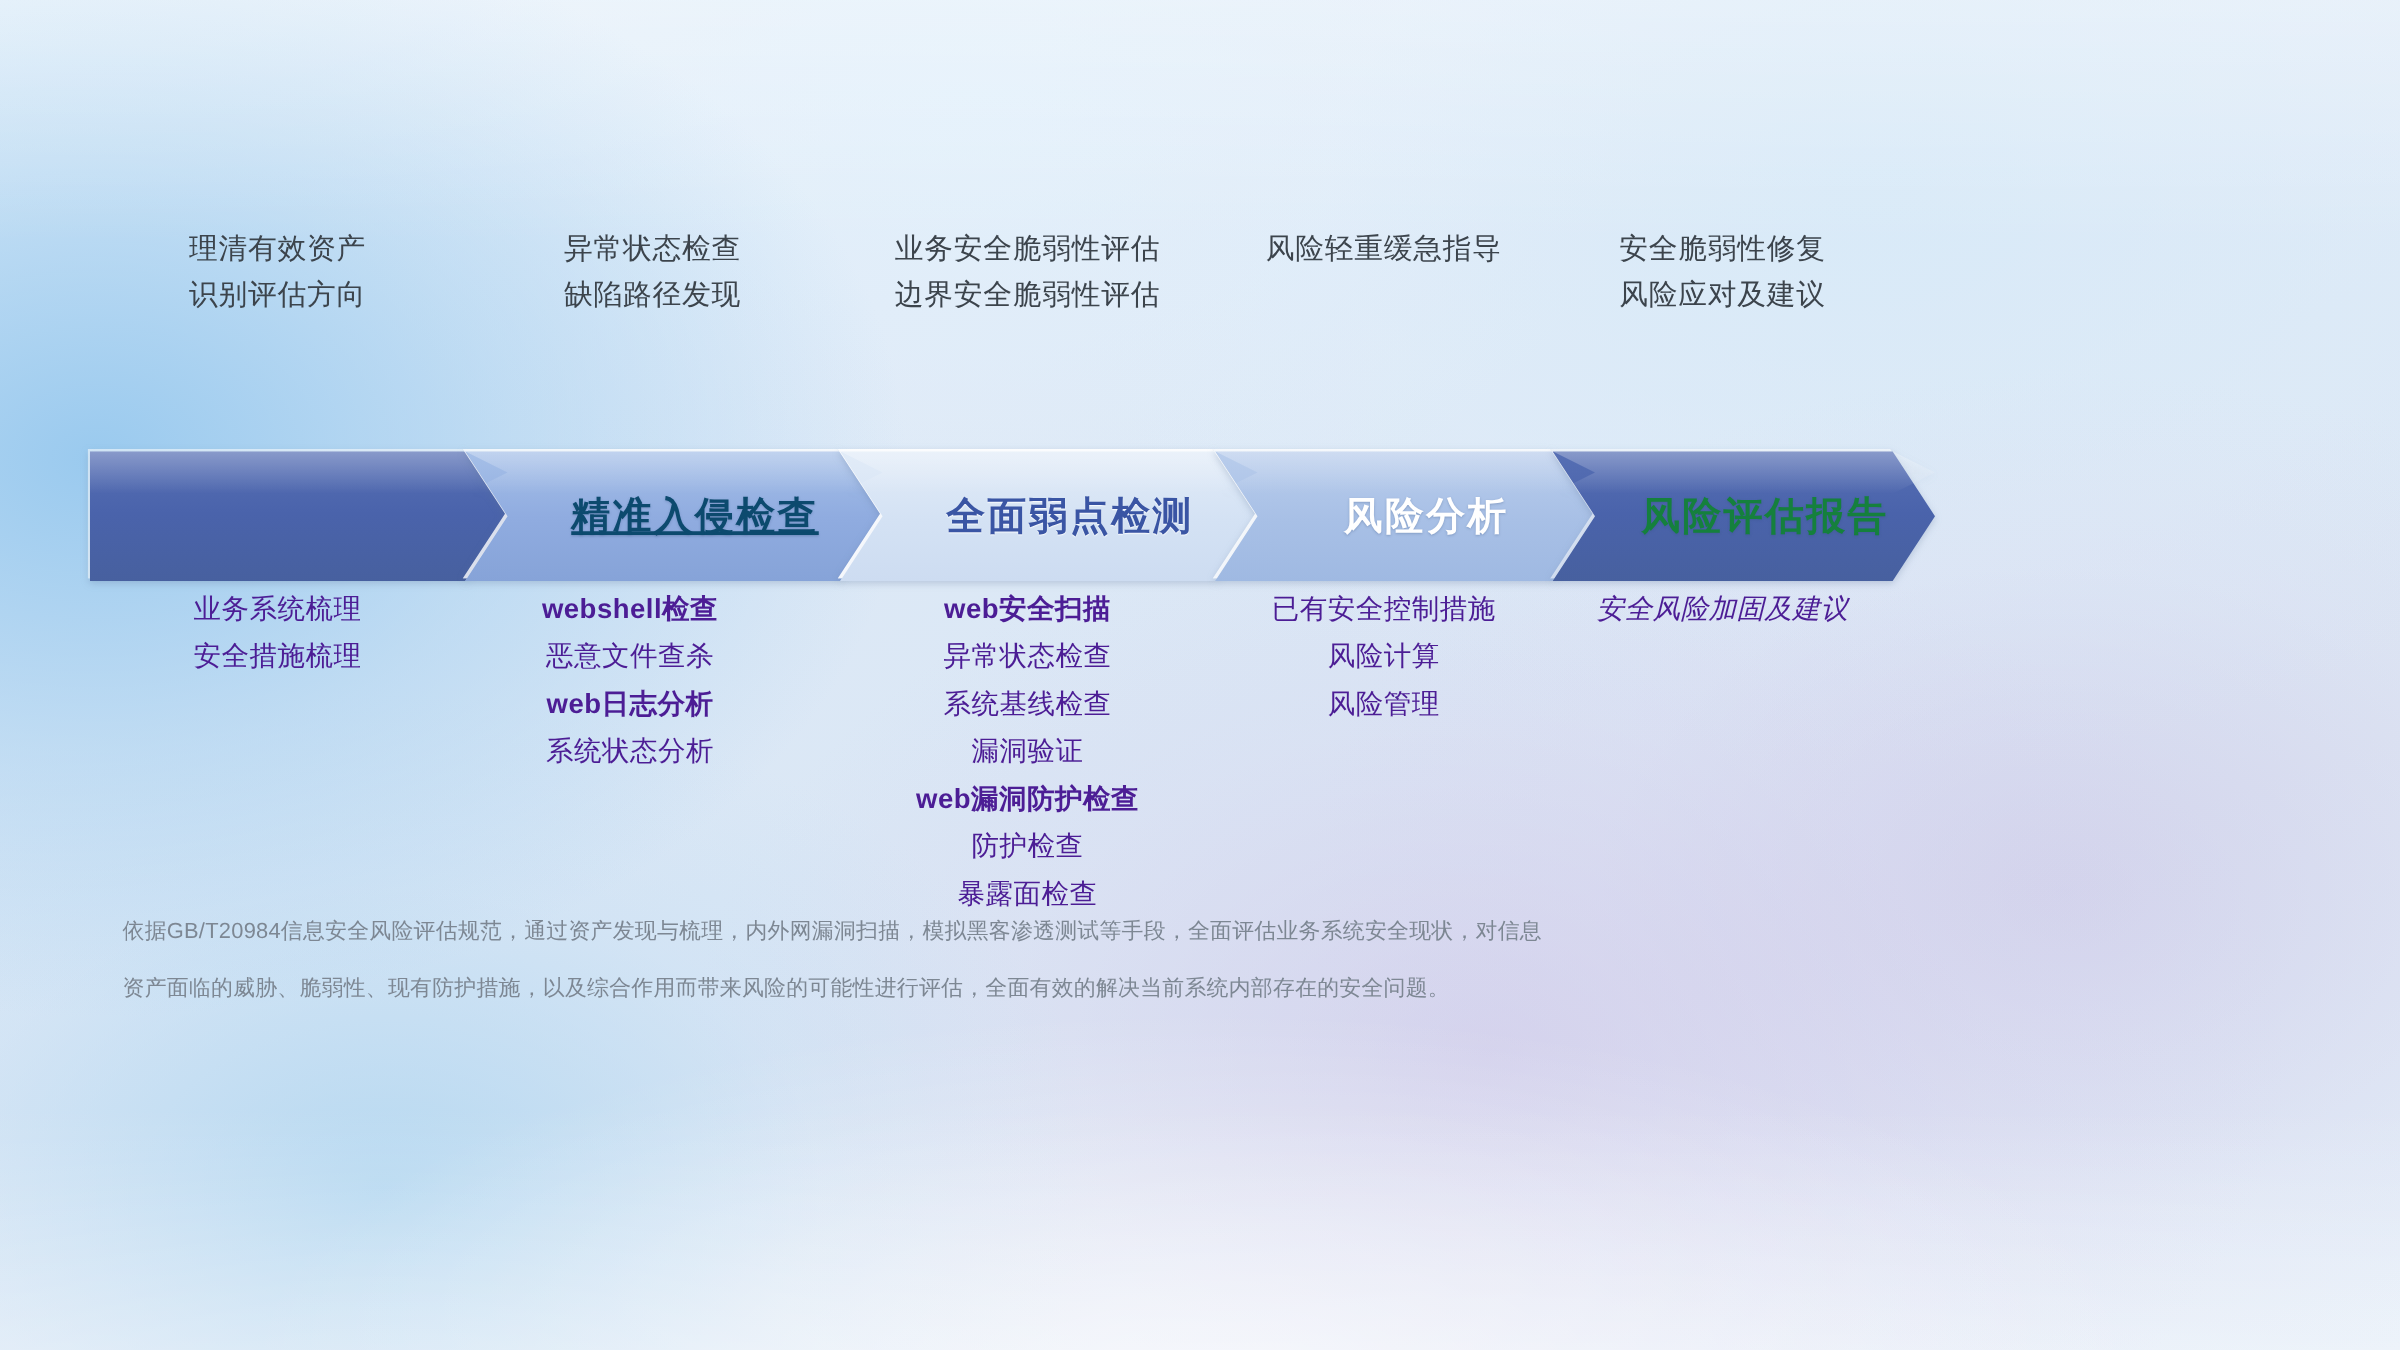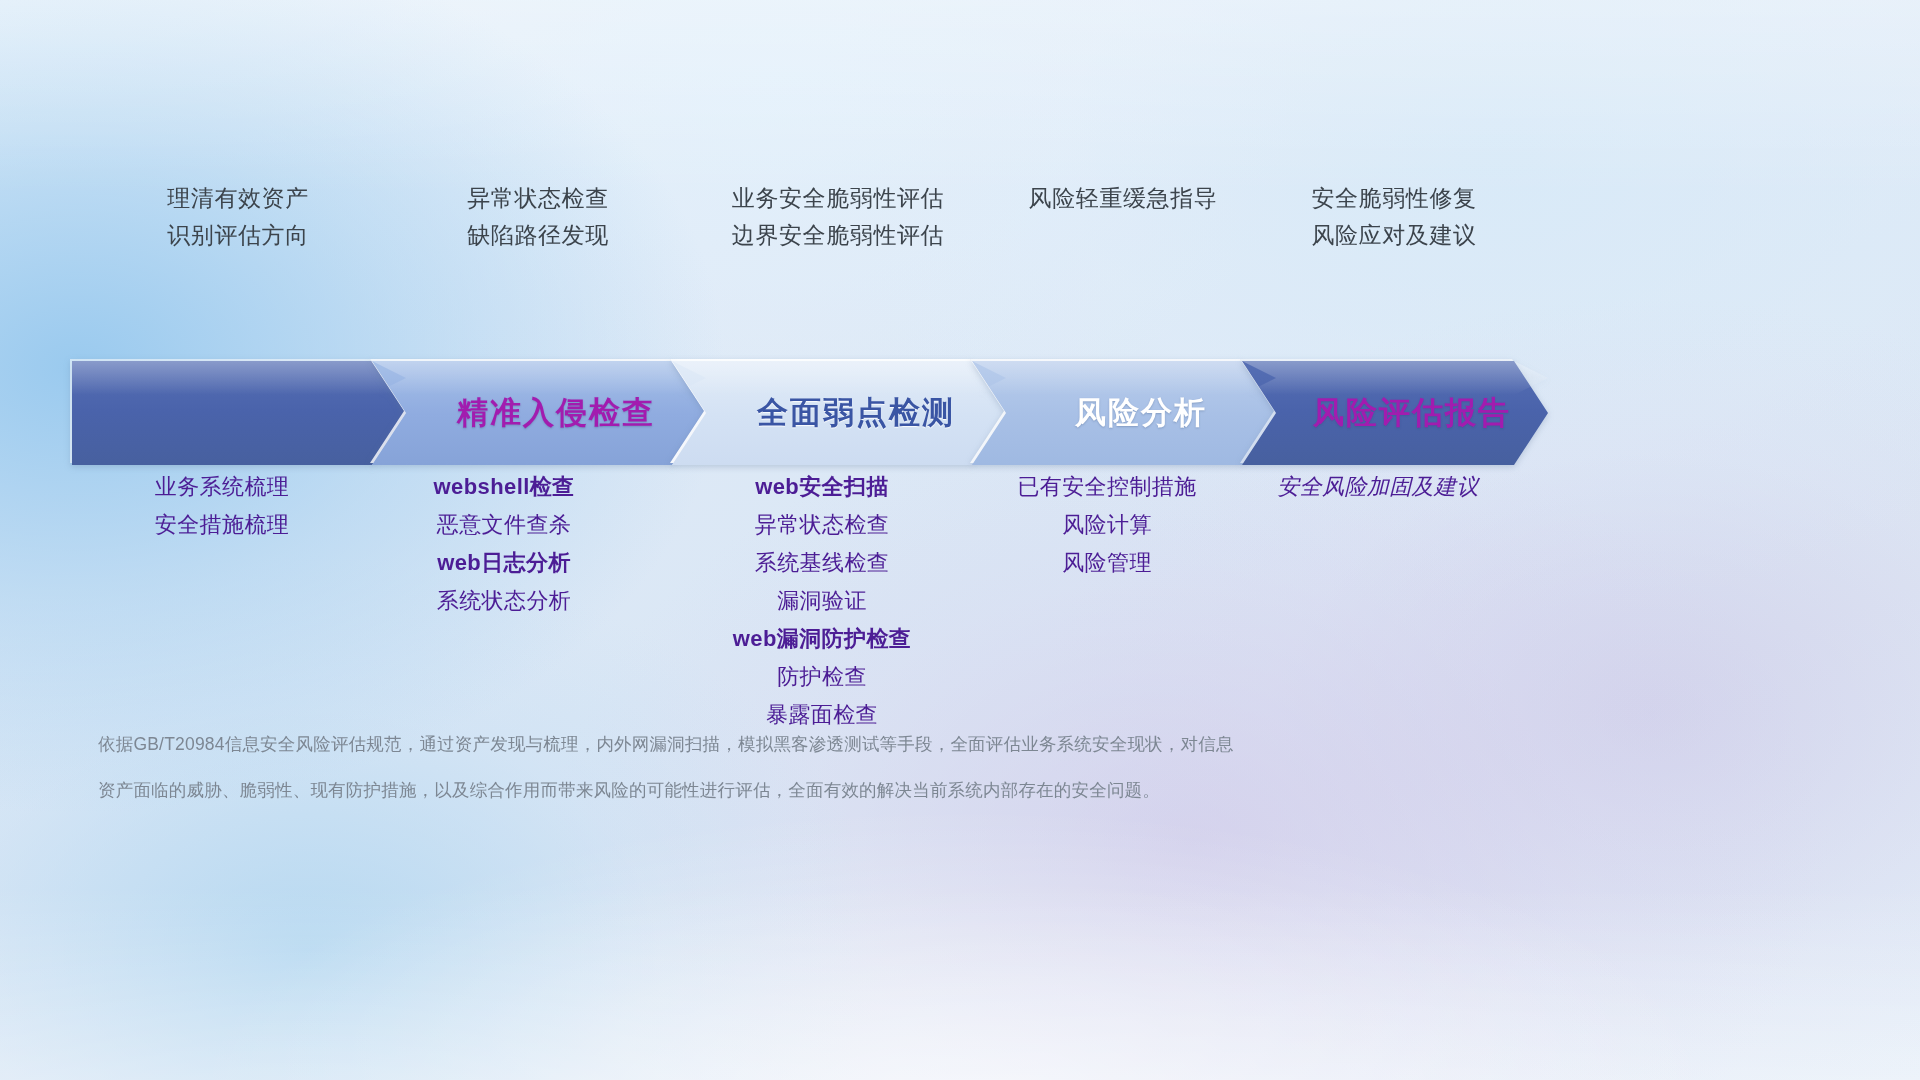--- a/index.html
+++ b/index.html
@@ -25,21 +25,21 @@
     background:
       radial-gradient(1100px 420px at 50% 102%, rgba(255,255,255,.55) 0%, rgba(255,255,255,0) 70%),
       linear-gradient(180deg, rgba(255,255,255,.30) 0%, rgba(255,255,255,0) 18%, rgba(255,255,255,0) 82%, rgba(255,255,255,.35) 100%);
     pointer-events:none;
   }
 
   .content{position:absolute;inset:0;}
 
   
   .toprow{
-    position:absolute;left:16px;right:0;top:186px;height:110px;
+    position:absolute;left:0;right:0;top:186px;height:110px;
     display:flex;
   }
   .topcell{
     position:relative;
     display:flex;flex-direction:column;align-items:center;justify-content:flex-start;
     gap:12px;
   }
   .topcell .tline{
     font-size:23px;color:#3c444c;letter-spacing:.6px;white-space:nowrap;line-height:1.1;
   }
@@ -117,39 +117,39 @@
   <div class="band" id="band">
       <div class="chev" style="left: 0px; width: 334px;">
         <div class="face" style="clip-path: polygon(0px 0px, 300px 0px, 334px 50%, 300px 100%, 0px 100%); background: rgba(255, 255, 255, 0.55); transform: translate(-2px, -2px); z-index: 0;"></div>
         <div class="face" style="clip-path: polygon(0px 0px, 300px 0px, 334px 50%, 300px 100%, 0px 100%); background: linear-gradient(rgb(86, 111, 180) 0%, rgb(74, 99, 171) 48%, rgb(71, 96, 159) 100%);"></div>
         <div class="shine" style="clip-path: polygon(0px 0px, 300px 0px, 334px 50%, 300px 100%, 0px 100%);"></div>
       </div>
       <div class="chev" style="left: 300px; width: 334px;">
         <div class="face" style="clip-path: polygon(0px 0px, 300px 0px, 334px 50%, 300px 100%, 0px 100%, 34px 50%); background: rgba(255, 255, 255, 0.8); transform: translate(-2px, -2px); z-index: 0;"></div>
         <div class="face" style="clip-path: polygon(0px 0px, 300px 0px, 334px 50%, 300px 100%, 0px 100%, 34px 50%); background: linear-gradient(rgb(166, 192, 232) 0%, rgb(144, 172, 224) 50%, rgb(134, 163, 216) 100%);"></div>
         <div class="shine" style="clip-path: polygon(0px 0px, 300px 0px, 334px 50%, 300px 100%, 0px 100%, 34px 50%);"></div>
-        <div class="lbl" style="color: #a21caf; padding-left: 34px;">精准入侵检查</div>
+        <div class="lbl" style="color: #0c4a6e; padding-left: 34px; text-decoration: underline;">精准入侵检查</div>
       </div>
       <div class="chev" style="left: 600px; width: 334px;">
         <div class="face" style="clip-path: polygon(0px 0px, 300px 0px, 334px 50%, 300px 100%, 0px 100%, 34px 50%); background: rgba(255, 255, 255, 0.92); transform: translate(-2px, -2px); z-index: 0;"></div>
         <div class="face" style="clip-path: polygon(0px 0px, 300px 0px, 334px 50%, 300px 100%, 0px 100%, 34px 50%); background: linear-gradient(rgb(226, 236, 248) 0%, rgb(212, 226, 244) 52%, rgb(205, 220, 241) 100%);"></div>
         <div class="shine" style="clip-path: polygon(0px 0px, 300px 0px, 334px 50%, 300px 100%, 0px 100%, 34px 50%);"></div>
         <div class="lbl" style="color: rgb(58, 85, 164); text-shadow: rgba(255, 255, 255, 0.9) 0px 1px 1px; padding-left: 34px;">全面弱点检测</div>
       </div>
       <div class="chev" style="left: 900px; width: 304px;">
         <div class="face" style="clip-path: polygon(0px 0px, 270px 0px, 304px 50%, 270px 100%, 0px 100%, 34px 50%); background: rgba(255, 255, 255, 0.8); transform: translate(-2px, -2px); z-index: 0;"></div>
         <div class="face" style="clip-path: polygon(0px 0px, 270px 0px, 304px 50%, 270px 100%, 0px 100%, 34px 50%); background: linear-gradient(rgb(185, 205, 236) 0%, rgb(168, 192, 230) 52%, rgb(159, 185, 226) 100%);"></div>
         <div class="shine" style="clip-path: polygon(0px 0px, 270px 0px, 304px 50%, 270px 100%, 0px 100%, 34px 50%);"></div>
         <div class="lbl" style="color: rgb(255, 255, 255); padding-left: 34px;">风险分析</div>
       </div>
       <div class="chev" style="left: 1170px; width: 306px;">
         <div class="face" style="clip-path: polygon(0px 0px, 272px 0px, 306px 50%, 272px 100%, 0px 100%, 34px 50%); background: rgba(255, 255, 255, 0.55); transform: translate(-2px, -2px); z-index: 0;"></div>
         <div class="face" style="clip-path: polygon(0px 0px, 272px 0px, 306px 50%, 272px 100%, 0px 100%, 34px 50%); background: linear-gradient(rgb(86, 111, 180) 0%, rgb(74, 99, 171) 48%, rgb(71, 96, 159) 100%);"></div>
         <div class="shine" style="clip-path: polygon(0px 0px, 272px 0px, 306px 50%, 272px 100%, 0px 100%, 34px 50%);"></div>
-        <div class="lbl" style="color: #a21caf; padding-left: 34px;">风险评估报告</div>
+        <div class="lbl" style="color: #15803d; padding-left: 34px;">风险评估报告</div>
       </div>
     </div>
 
   <div class="botrow" id="botrow">
       <div class="botcell" style="position: absolute; left: 22px; width: 400px;">
         <div class="bline">业务系统梳理</div>
         <div class="bline">安全措施梳理</div>
       </div>
       <div class="botcell" style="position: absolute; left: 304px; width: 400px;">
         <div class="bline em">webshell检查</div>

